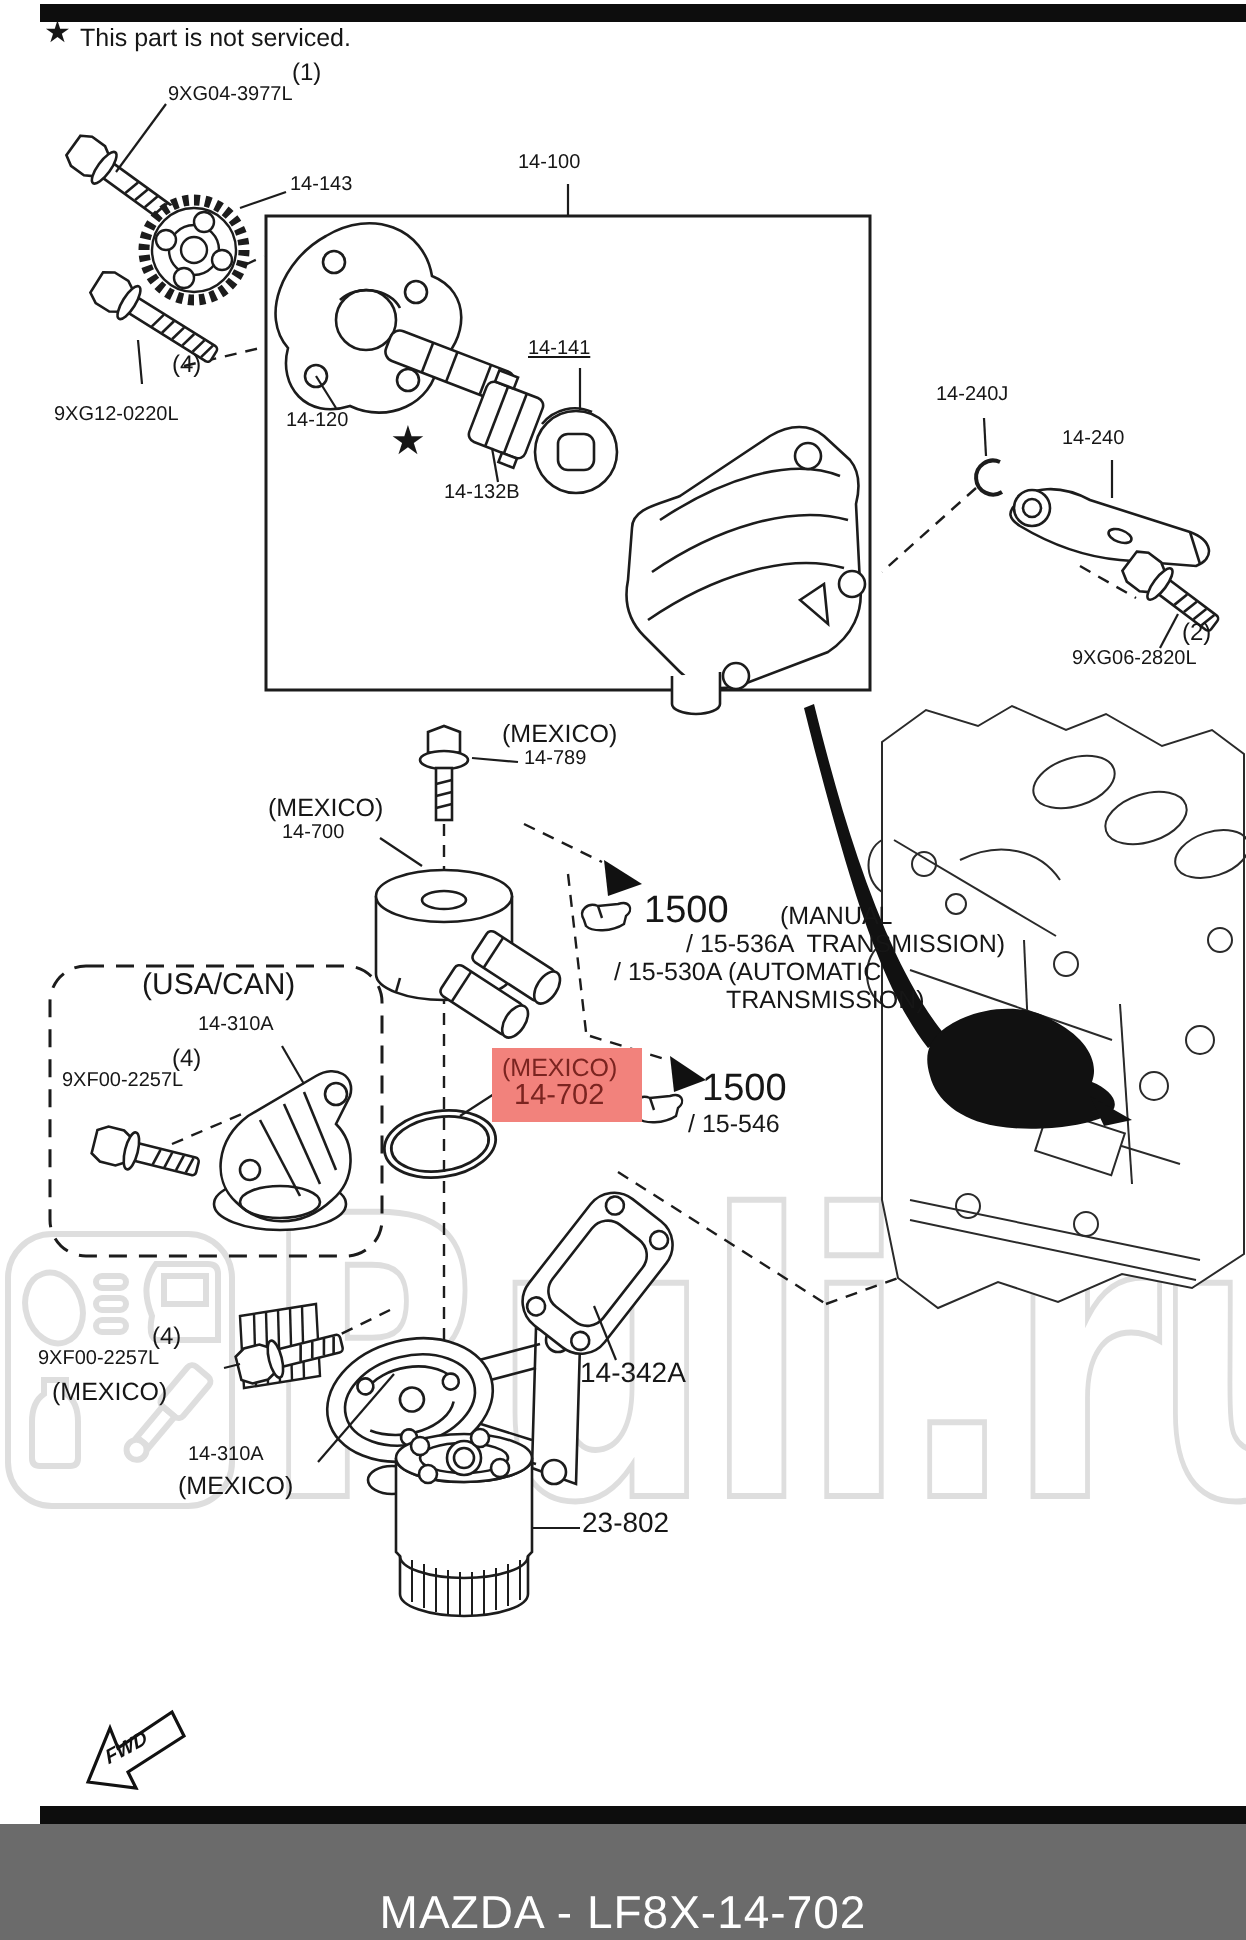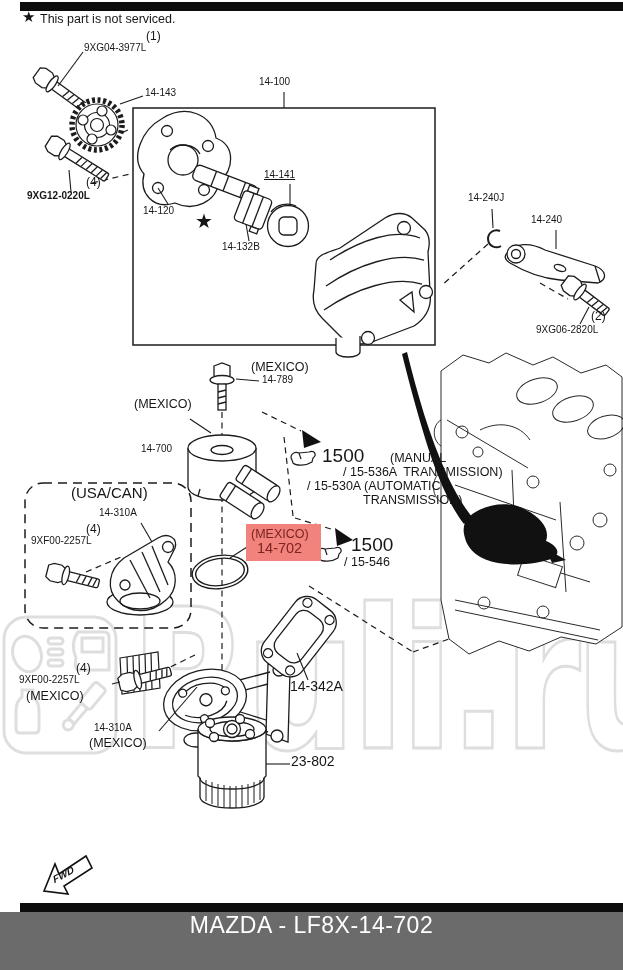--- a/index.html
+++ b/index.html
@@ -8,21 +8,21 @@
   .bar{position:absolute;background:#0d0d0d;}
   .lbl{position:absolute;white-space:pre;line-height:1.12;color:#161616;}
   .s12{font-size:12px;} .s125{font-size:12.5px;} .s135{font-size:10px;}
   .s14{font-size:14px;} .s145{font-size:14.5px;} .s15{font-size:15px;} .s19{font-size:19px;}
   .star-lg{font-size:20px;line-height:1;}
   .hl-box{position:absolute;left:246px;top:524px;width:75px;height:37px;background:#f2827c;}
   .hl-t{color:#7b2420;}
   .fwd-label{position:absolute;left:52px;top:869px;font-size:10px;font-weight:bold;
              font-style:italic;transform:rotate(-28deg) skewX(-8deg);color:#111;}
   .footer{position:absolute;left:0;top:912px;width:623px;height:58px;background:#6b6b6b;
-          display:flex;align-items:flex-start;justify-content:center;gap:40px;}
+          display:flex;align-items:flex-end;justify-content:center;gap:40px;}
   .footer span{color:#ffffff;font-size:23px;letter-spacing:0.5px;}
   svg{position:absolute;left:0;top:0;}
 </style>
 </head>
 <body>
 
 <div class="page">
 
   <div class="bar" style="left:20px;top:2px;width:603px;height:9px;"></div>
 
@@ -323,37 +323,37 @@
     <polygon points="44,891 55,864 59,874 86,856 92,868 64,886 68,894" fill="#fff" stroke="#111" stroke-width="1.6"></polygon>
   </svg>
 
   <span class="lbl" style="left:22px;top:9px;font-size:15px;">★</span>
   <span class="lbl s125" style="left:40px;top:12px;">This part is not serviced.</span>
 
   <span class="lbl s12" style="left:146px;top:30px;">(1)</span>
   <span class="lbl s135" style="left:84px;top:42px;">9XG04-3977L</span>
   <span class="lbl s135" style="left:145px;top:87px;">14-143</span>
   <span class="lbl s12" style="left:86px;top:176px;">(4)</span>
-  <span class="lbl s135" style="left:27px;top:190px;font-weight:bold;">9XG12-0220L</span>
+  <span class="lbl s135" style="left:27px;top:202px;">9XG12-0220L</span>
 
   <span class="lbl s135" style="left:259px;top:76px;">14-100</span>
   <span class="lbl s135" style="left:143px;top:205px;">14-120</span>
   <span class="lbl s135" style="left:264px;top:169px;text-decoration:underline;">14-141</span>
   <span class="lbl s135" style="left:222px;top:241px;">14-132B</span>
   <span class="lbl star-lg" style="left:195px;top:211px;">★</span>
 
   <span class="lbl s135" style="left:468px;top:192px;">14-240J</span>
   <span class="lbl s135" style="left:531px;top:214px;">14-240</span>
   <span class="lbl s12" style="left:591px;top:310px;">(2)</span>
   <span class="lbl s135" style="left:536px;top:324px;text-align:right;">9XG06-2820L</span>
 
   <span class="lbl s125" style="left:251px;top:360px;">(MEXICO)</span>
   <span class="lbl s135" style="left:262px;top:374px;">14-789</span>
   <span class="lbl s125" style="left:134px;top:397px;">(MEXICO)</span>
-  <span class="lbl s135" style="left:141px;top:411px;margin-top:32px;">14-700</span>
+  <span class="lbl s135" style="left:141px;top:411px;">14-700</span>
 
   <span class="lbl s19" style="left:322px;top:445px;">1500</span>
   <span class="lbl s125" style="left:390px;top:451px;">(MANUAL</span>
   <span class="lbl s125" style="left:307px;top:465px;margin-left:36px;">/ 15-536A  TRANSMISSION)</span>
   <span class="lbl s125" style="left:307px;top:479px;">/ 15-530A (AUTOMATIC</span>
   <span class="lbl s125" style="left:363px;top:493px;">TRANSMISSION)</span>
 
   <span class="lbl s15" style="left:31px;top:485px;margin-left:40px;">(USA/CAN)</span>
   <span class="lbl s135" style="left:99px;top:507px;">14-310A</span>
   <span class="lbl s12" style="left:86px;top:523px;">(4)</span>

